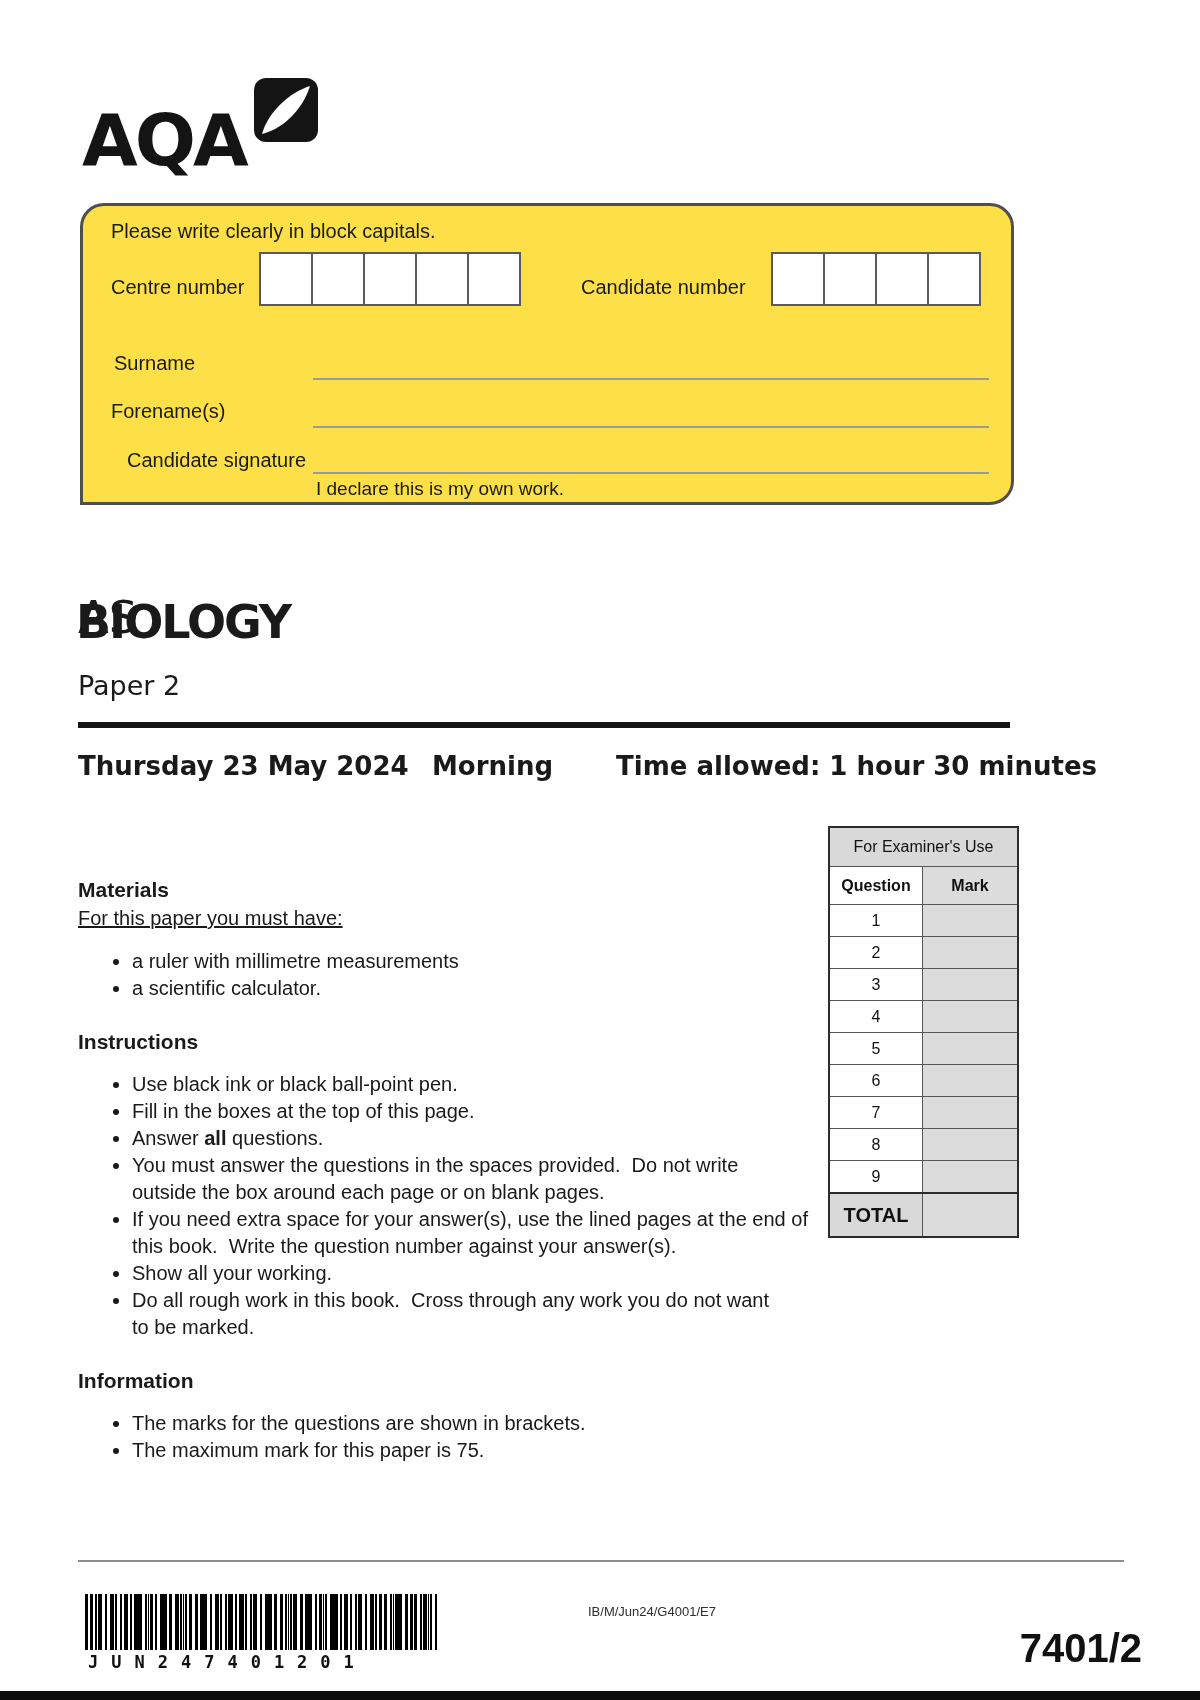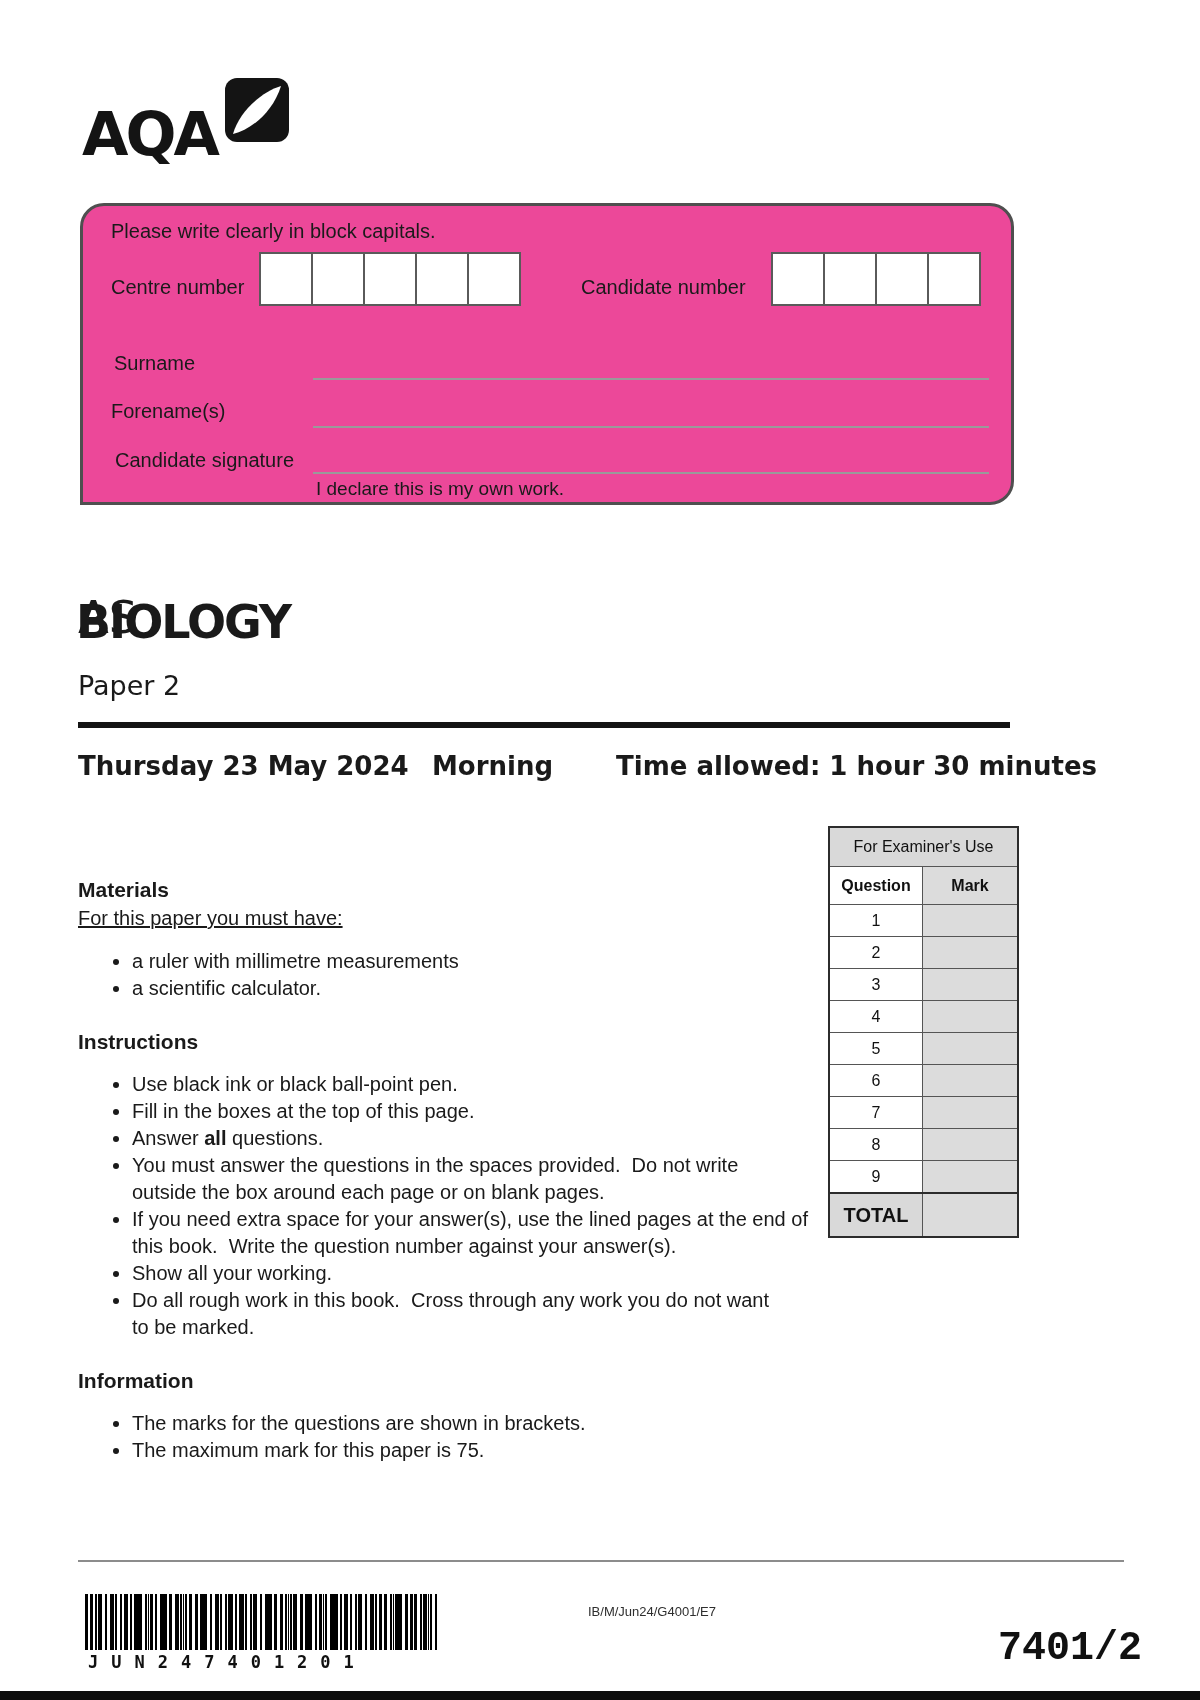--- a/index.html
+++ b/index.html
@@ -1,38 +1,38 @@
 <!DOCTYPE html>
 <html><head>
 <meta charset="utf-8">
 <style>
   html,body{margin:0;padding:0;background:#ffffff;}
   .page{position:relative;width:1200px;height:1700px;background:#fff;overflow:hidden;
         font-family:"Liberation Sans",sans-serif;color:#1a1a1a;}
 
   
   .logo{position:absolute;left:82px;top:78px;display:flex;align-items:flex-start;}
-  .logo-text{font-family:"DejaVu Sans",sans-serif;font-weight:bold;font-size:60px;line-height:1;
+  .logo-text{font-family:"DejaVu Sans",sans-serif;font-weight:bold;font-size:72px;line-height:1;
              letter-spacing:-3px;color:#141414;margin-top:26px;}
   .logo-leaf{width:64px;height:64px;margin-left:8px;}
 
   
   .cand-box{position:absolute;left:80px;top:203px;width:928px;height:296px;
-            border:3px solid #4f4f4f;border-radius:24px 24px 24px 0;background:#ec4899;}
+            border:3px solid #4f4f4f;border-radius:24px 24px 24px 0;background:#fde047;}
   .cb-instruction{position:absolute;left:28px;top:14px;font-size:20px;}
   .cb-label{position:absolute;font-size:20px;white-space:nowrap;}
   .lbl-centre{left:28px;top:70px;}
   .lbl-cand{left:498px;top:70px;}
   .cells{position:absolute;display:flex;}
   .cells-centre{left:176px;top:46px;}
   .cells-cand{left:688px;top:46px;}
   .cell{width:50px;height:50px;border:2px solid #5a5a5a;background:#fff;margin-right:-2px;}
   .lbl-surname{left:31px;top:146px;}
   .lbl-forename{left:28px;top:194px;}
-  .lbl-sig{left:32px;top:243px;}
+  .lbl-sig{left:44px;top:243px;}
   .wline{position:absolute;height:0;border-bottom:2px solid #9a9a9a;}
   .line-surname{left:230px;top:172px;width:676px;}
   .line-forename{left:230px;top:220px;width:676px;}
   .line-sig{left:230px;top:266px;width:676px;}
   .declaration{position:absolute;left:233px;top:272px;font-size:19px;}
 
   
   .title-as{position:absolute;left:78px;top:543px;font-family:"DejaVu Sans",sans-serif;
             font-size:45px;font-weight:400;letter-spacing:0;margin-top:48px;}
   .title-subject{position:absolute;left:76px;top:595px;font-family:"DejaVu Sans",sans-serif;
@@ -75,21 +75,21 @@
   .footer-line{position:absolute;left:78px;top:1560px;width:1046px;height:2px;background:#8c8c8c;}
   .barcode{position:absolute;left:85px;top:1594px;width:352px;height:56px;background-color:#fff;
            background-image:
              repeating-linear-gradient(90deg,#000 0 2px,transparent 2px 5px),
              repeating-linear-gradient(90deg,#000 0 1px,transparent 1px 7px),
              repeating-linear-gradient(90deg,#000 0 3px,transparent 3px 13px);}
   .barcode-text{position:absolute;left:88px;top:1652px;width:360px;
            font-family:"DejaVu Sans Mono",monospace;font-size:17px;font-weight:700;
            letter-spacing:13px;white-space:nowrap;color:#111;}
   .footer-ref{position:absolute;left:588px;top:1604px;font-size:13px;color:#2e2e2e;}
-  .paper-code{position:absolute;right:58px;top:1626px;font-family:Liberation Mono, monospace;
+  .paper-code{position:absolute;right:58px;top:1626px;font-family:Liberation Sans, sans-serif;
            font-size:40px;font-weight:700;color:#111;}
   .bottom-bar{position:absolute;left:0;top:1691px;width:1200px;height:9px;background:#0d0d0d;}
 </style>
 </head>
 <body>
 
 <div class="page">
 
   <div class="logo">
     <span class="logo-text">AQA</span>

